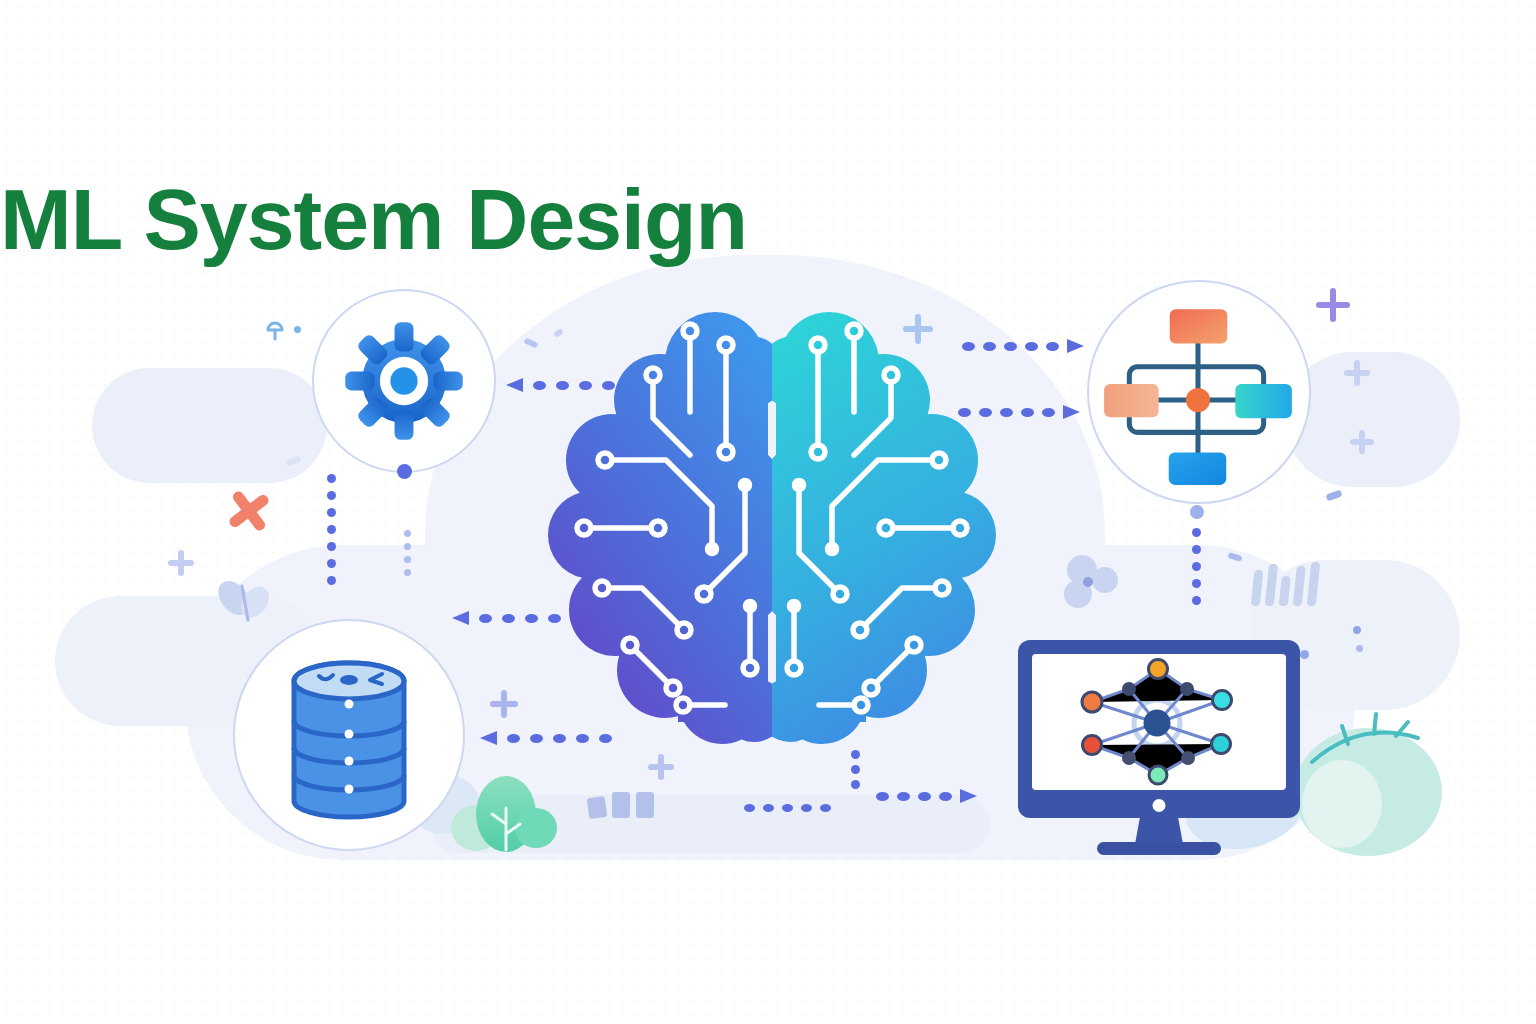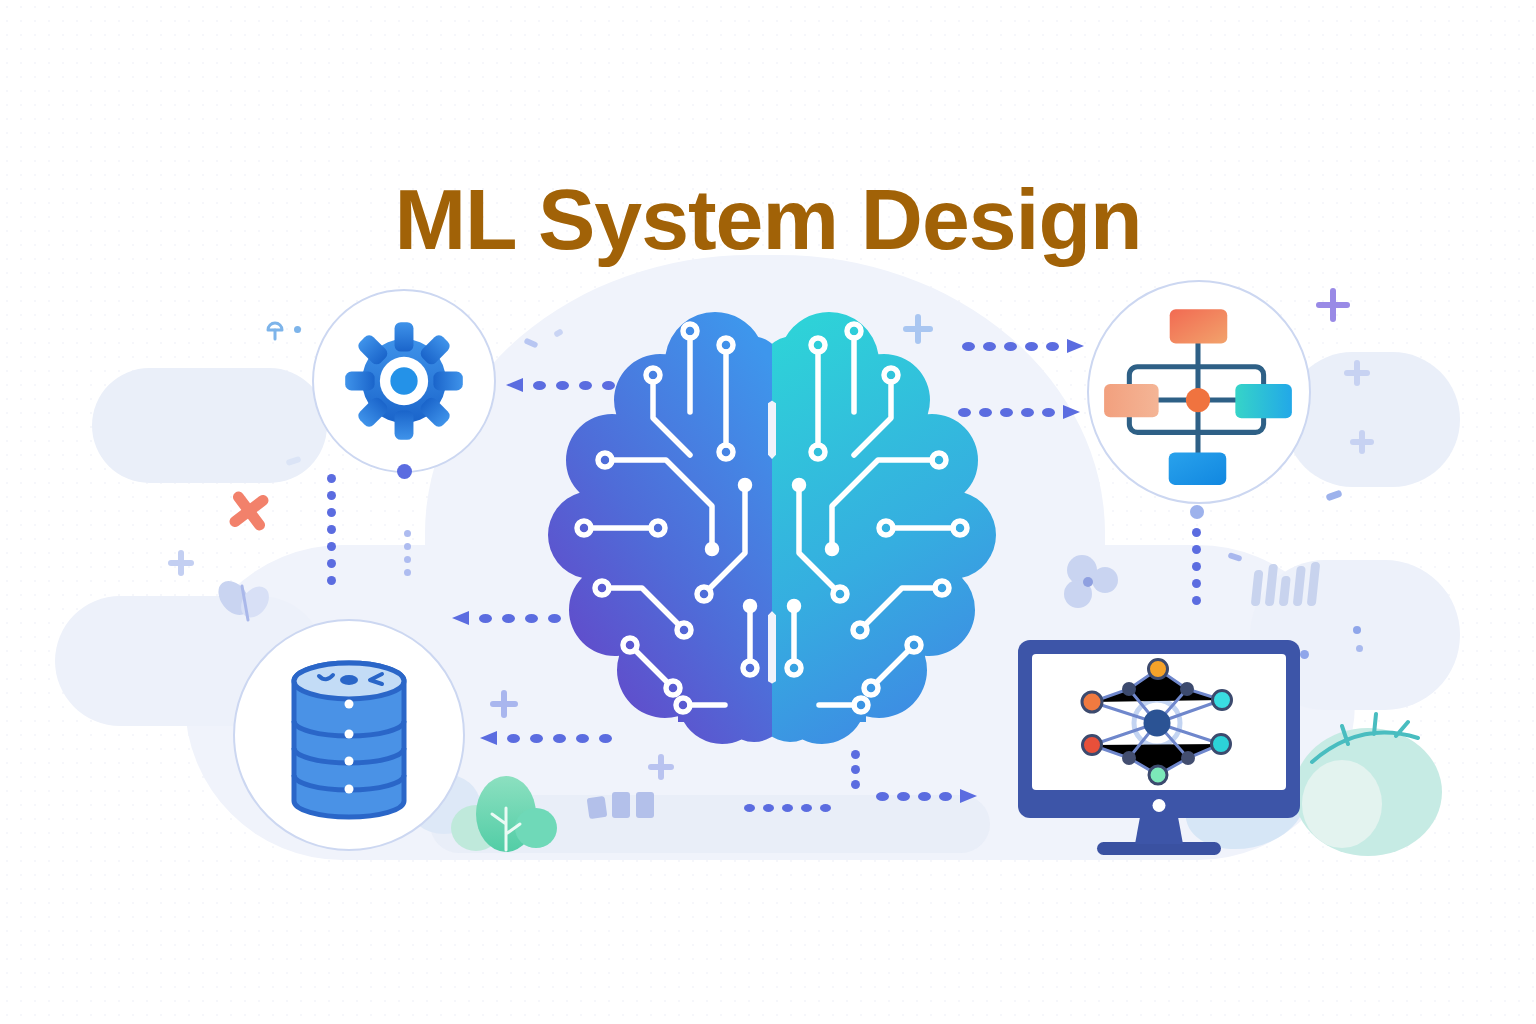--- a/index.html
+++ b/index.html
@@ -6,22 +6,22 @@
   .canvas{position:relative;width:1536px;height:1024px;background:#ffffff;overflow:hidden;
           font-family:"Liberation Sans",sans-serif;}
   .canvas::before{content:'';position:absolute;inset:0;
           background-image:radial-gradient(#eef1f7 1px,transparent 1.3px);
           background-size:14px 14px;opacity:.55;z-index:0;}
   .abs{position:absolute;}
   
   .blob{position:absolute;background:#f0f3fb;z-index:1;}
   .cloud{position:absolute;background:#eaeff9;z-index:1;}
   
-  .title{position:absolute;top:112px;left:0;right:0;text-align:center;z-index:6;
-         font-size:86px;font-weight:700;letter-spacing:-1px;color:#a16207;}
+  .title{position:absolute;top:112px;left:0;right:0;z-index:6;
+         font-size:86px;font-weight:700;letter-spacing:-1px;color:#15803d;}
   
   .circle-badge{position:absolute;background:#ffffff;border:2.5px solid #ccd7f1;border-radius:50%;
         display:flex;align-items:center;justify-content:center;box-sizing:border-box;z-index:5;}
   
   .arrow{position:absolute;display:flex;align-items:center;gap:10px;z-index:7;}
   .arrow.right{flex-direction:row-reverse;gap:8px;}
   .arrow .dot{width:13px;height:9px;border-radius:50%;background:#5b6ce0;flex:0 0 auto;}
   .arrow .head{width:17px;height:16px;background:#5b6ce0;flex:0 0 auto;
         clip-path:polygon(100% 6%,0 50%,100% 94%);}
   .arrow.right .head{transform:scaleX(-1);}

